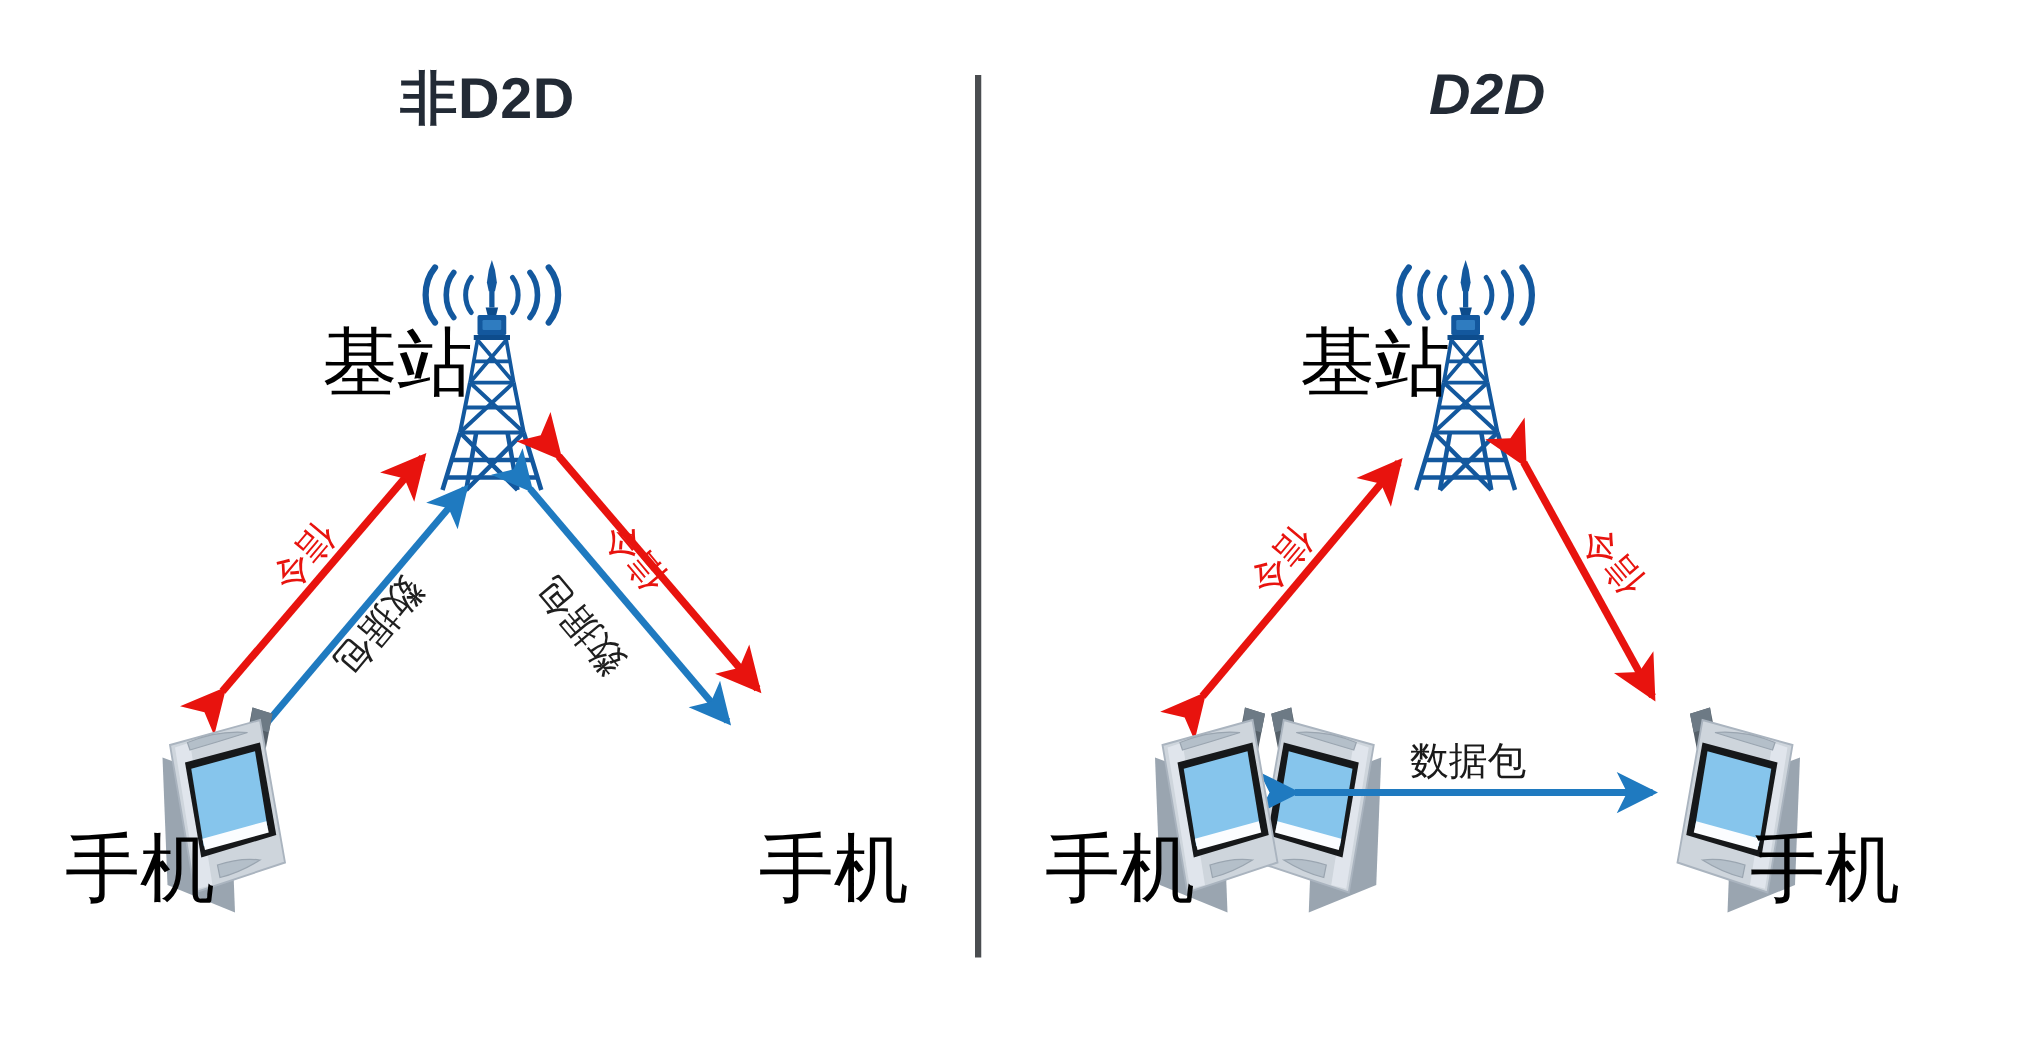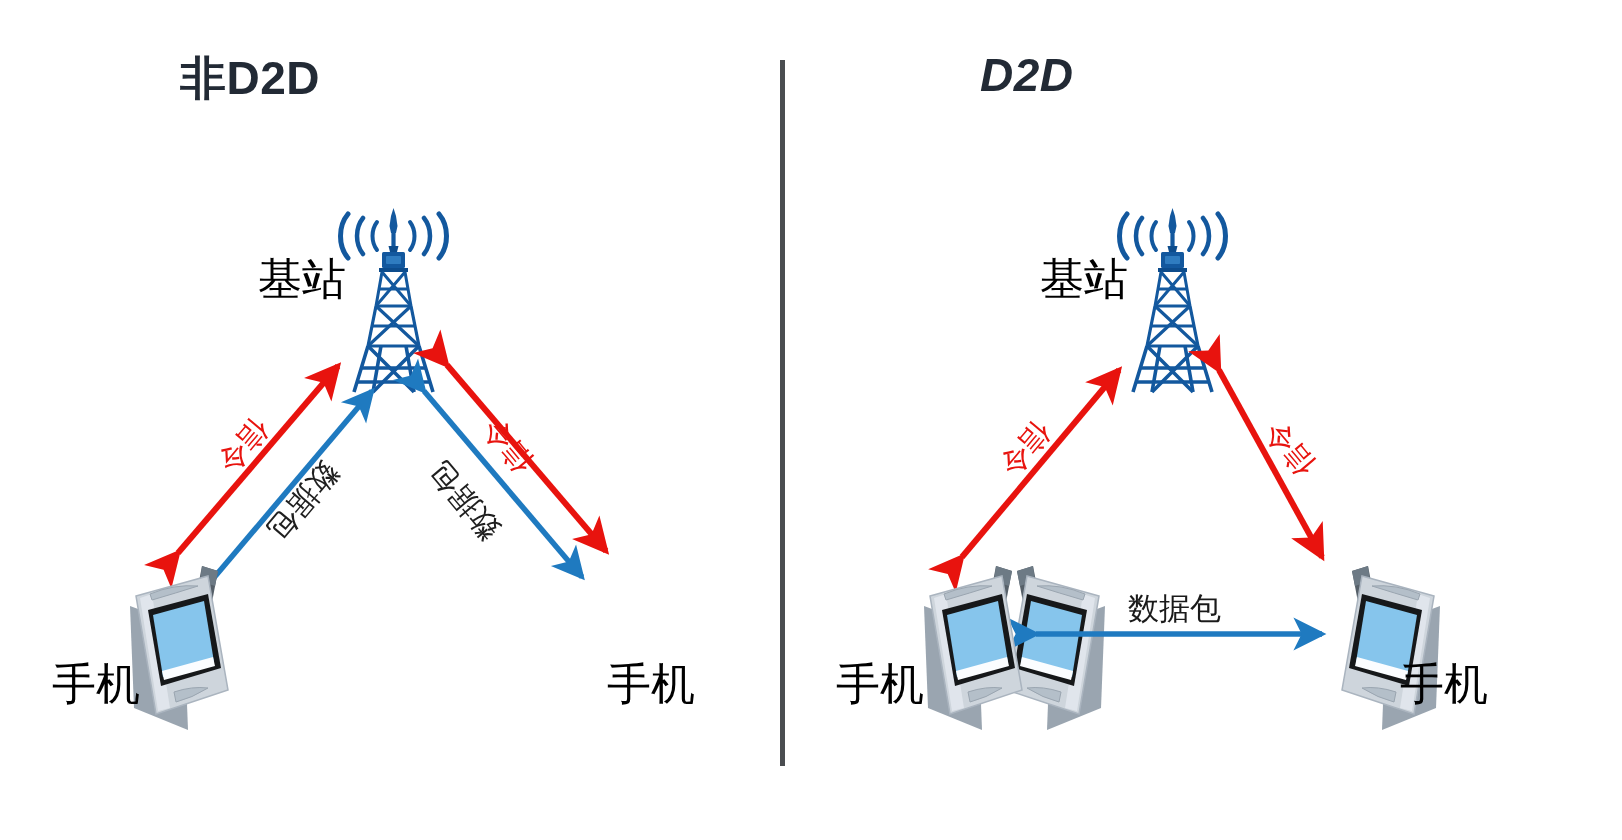--- a/index.html
+++ b/index.html
@@ -19,21 +19,21 @@
     height: 840px;
     background: #ffffff;
   }
   .panel-title {
     position: absolute;
     font-size: 46px;
     font-weight: bold;
     color: #222a35;
     letter-spacing: 0.5px;
     white-space: nowrap;
-    text-align: left;
+    text-align: center;
   }
   #title-left  { left: 180px; top: 48px; width: 420px; }
   #title-right { left: 980px; top: 48px; width: 420px; font-style: italic; }
 
   .divider {
     position: absolute;
     left: 780px;
     top: 60px;
     width: 5px;
     height: 706px;
@@ -47,21 +47,21 @@
     width: 1622px;
     height: 840px;
   }
 
   .cjk-label {
     position: absolute;
     font-family: "DejaVu Sans", "Liberation Sans", sans-serif;
     color: #000000;
     white-space: nowrap;
   }
-  .node-label { font-size: 44px; }
+  .node-label { font-size: 60px; }
   .arrow-label {
     position: absolute;
     font-family: "DejaVu Sans", "Liberation Sans", sans-serif;
     font-size: 30px;
     white-space: nowrap;
     transform-origin: 50% 50%;
   }
   .lbl-sig  { color: #e8130e; }
   .lbl-data { color: #1f1f1f; }
   .lbl-data-blue { color: #1a1a1a; }

